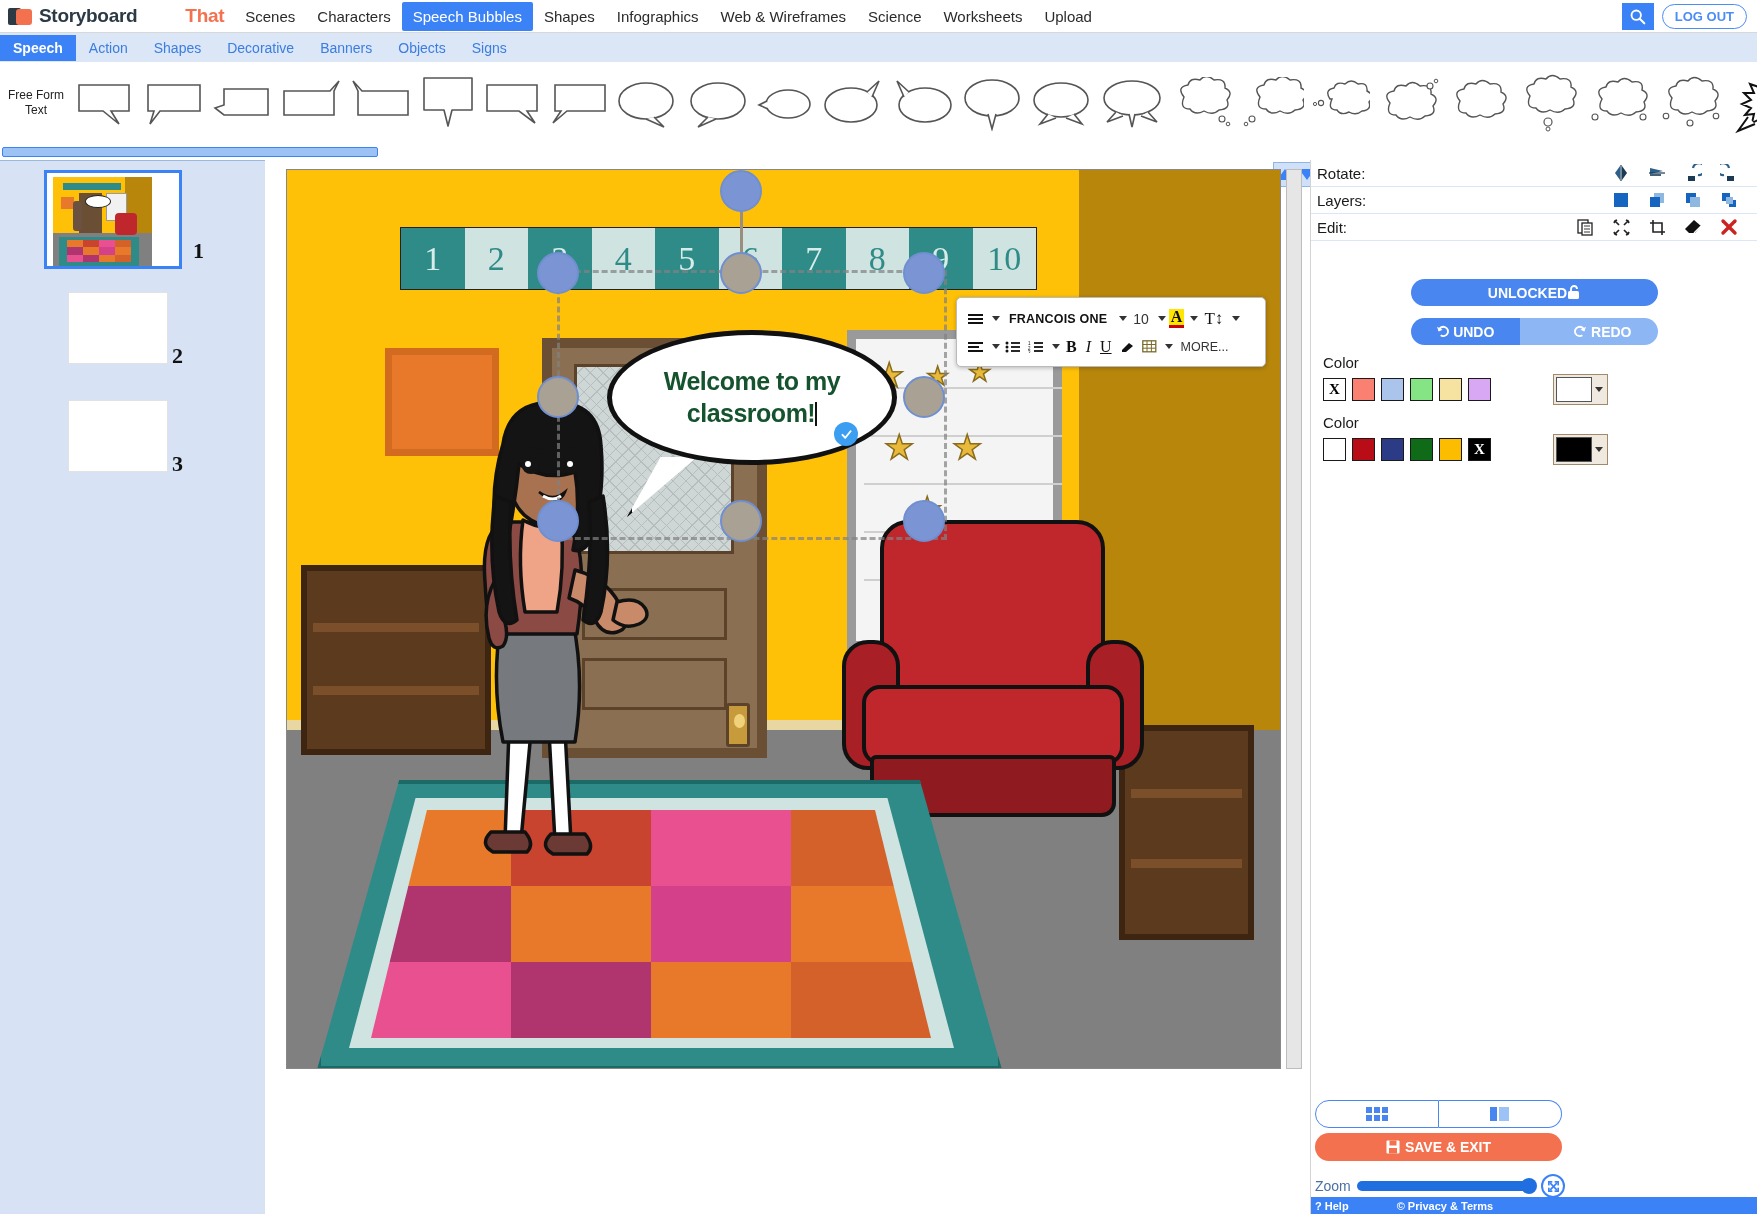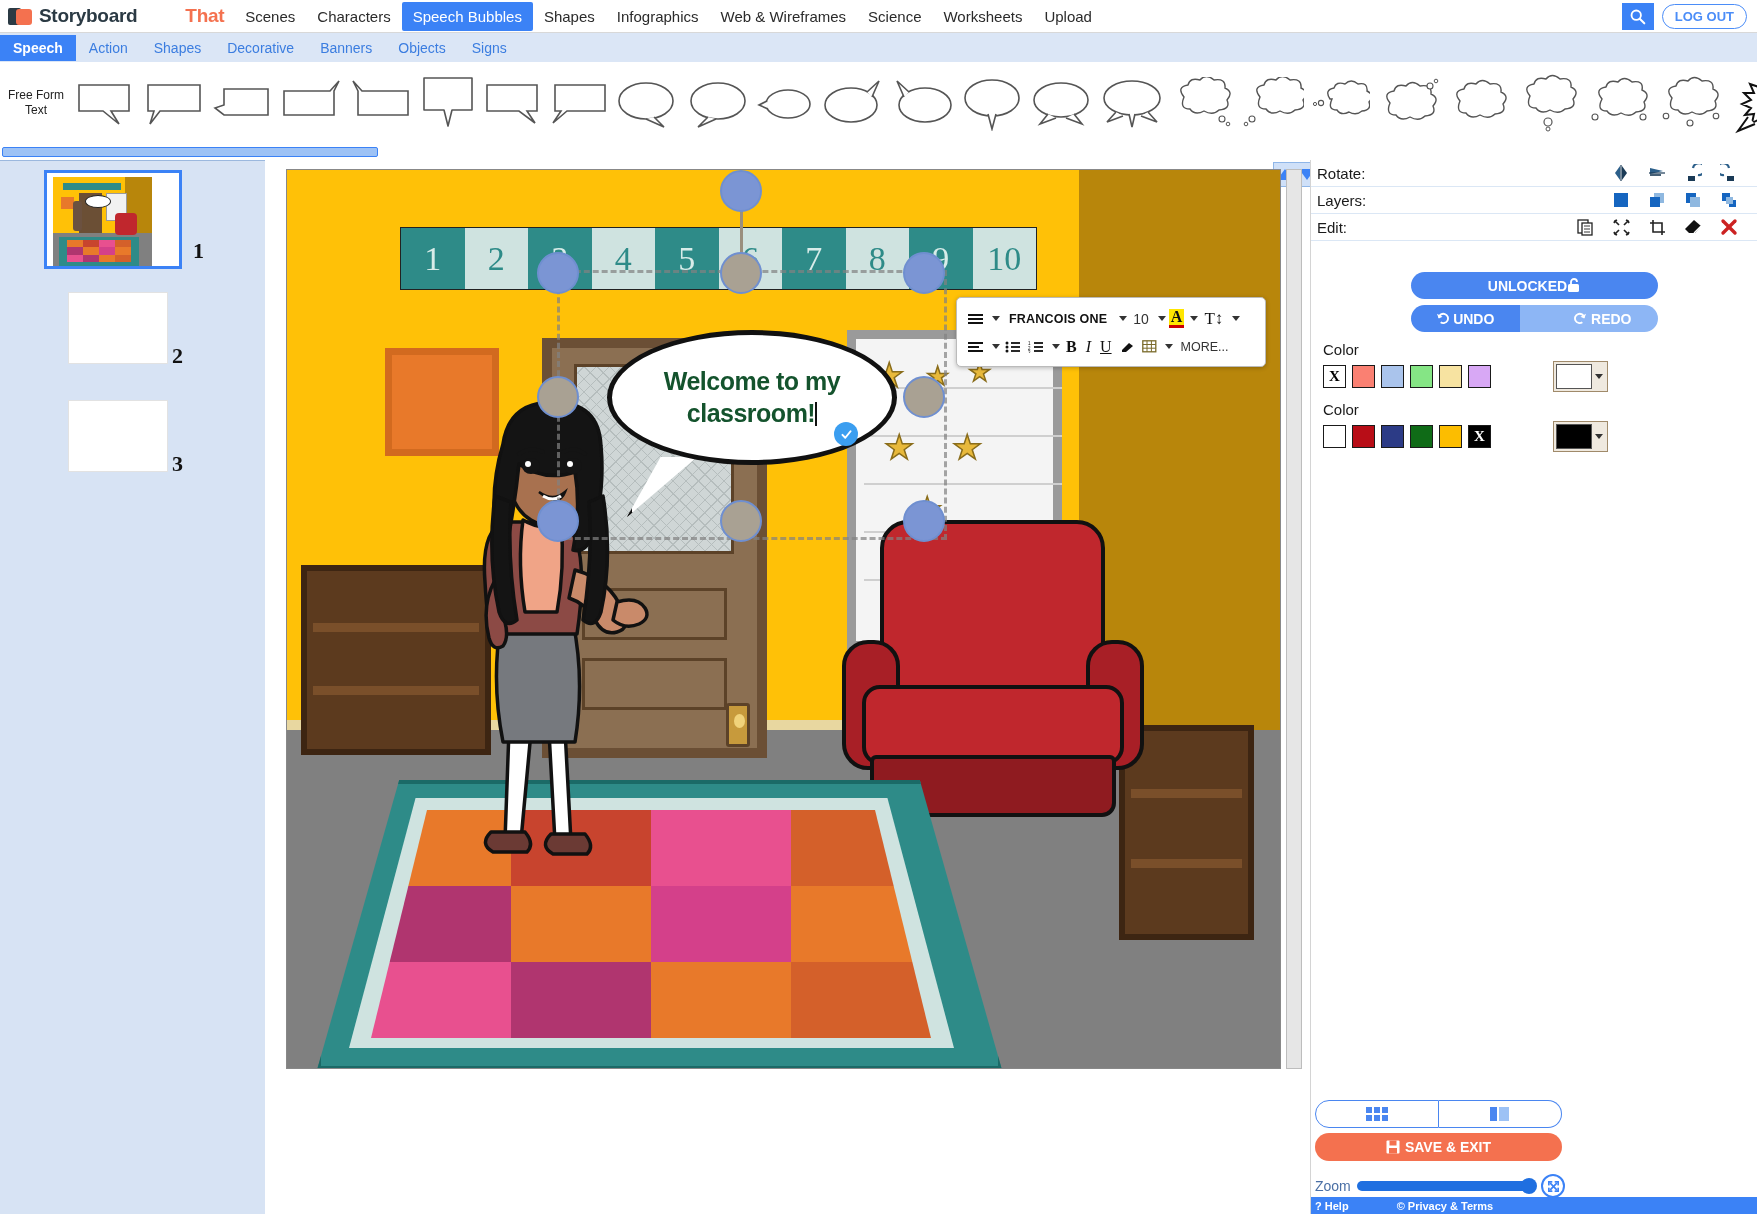--- a/index.html
+++ b/index.html
@@ -254,21 +254,21 @@
     background: #ffffff; border-left: 1px solid #d4d4d4;
   }
   .prow {
     display: flex; align-items: center; height: 27px;
     border-bottom: 1px solid #dbe7f5; padding: 0 10px 0 6px;
   }
   .plabel { font-size: 15px; color: #1a1a1a; flex: 0 0 78px; }
   .picons { display: flex; align-items: center; gap: 0; margin-left: auto; }
   .pico { width: 36px; display:flex; align-items:center; justify-content:center; cursor: pointer; }
   .bigbtn {
-    display: block; width: 247px; margin: 5px auto; height: 27px; border-radius: 14px;
+    display: block; width: 247px; margin: 12px auto; height: 27px; border-radius: 14px;
     background: #4a86f0; color: #fff; font-size: 14px; font-weight: bold;
     border: 0; cursor: pointer; font-family:"Liberation Sans",sans-serif;
     display:flex; align-items:center; justify-content:center; 
   }
   .urrow { display: flex; width: 247px; margin: 6px auto 0; height: 27px; border-radius: 14px; overflow: hidden; }
   .urbtn { flex:1; display:flex; align-items:center; justify-content:center; gap:4px;
            color:#fff; font-size:14px; font-weight:bold; cursor:pointer; }
   .urbtn.undo { background:#4a86f0; }
   .urbtn.redo { background:#8db6f5;padding-left:28px; }
   .colorlabel { font-size: 15px; color: #1a1a1a; margin: 9px 0 3px 12px; }

